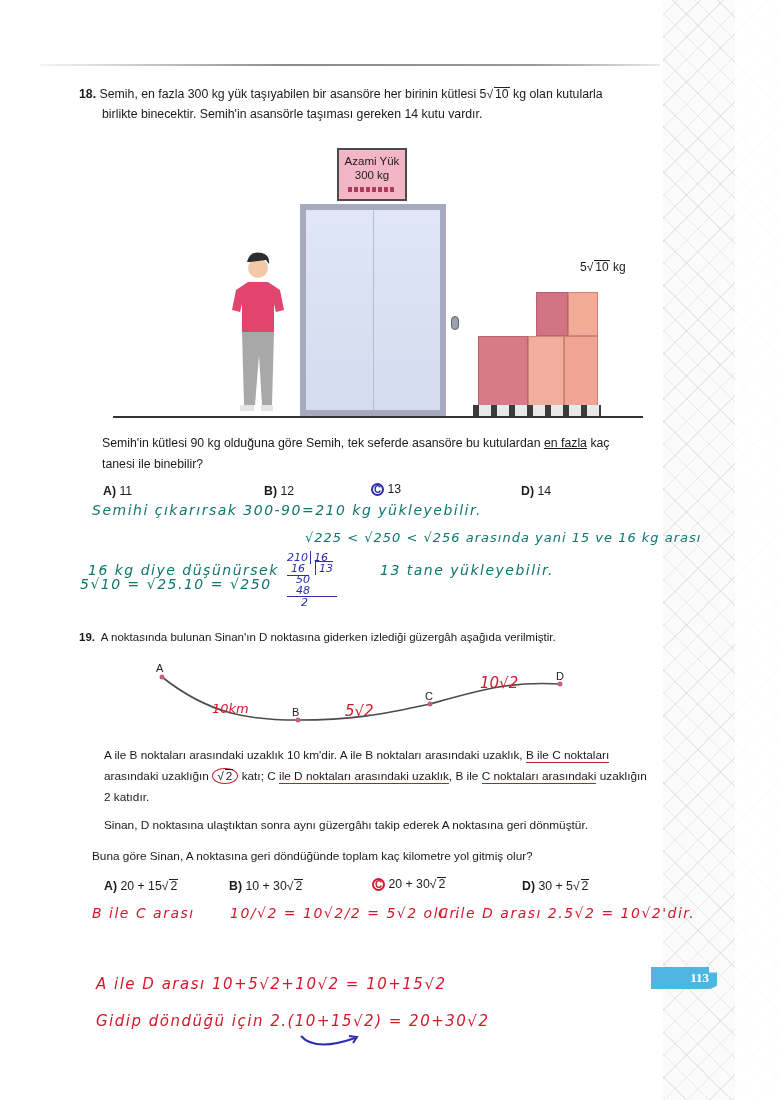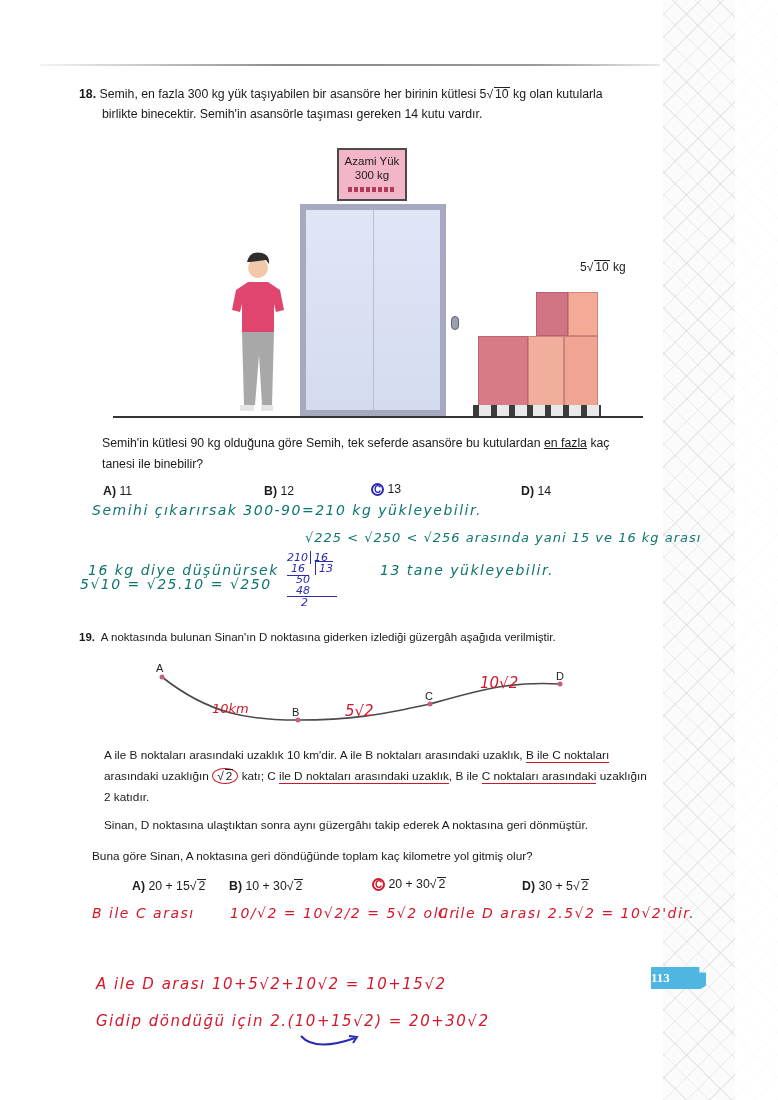--- a/index.html
+++ b/index.html
@@ -40,21 +40,21 @@
   
   .opt { position: absolute; font-size: 12.3px; }
   .opt b { font-weight: bold; }
   .circled { display: inline-block; width: 13px; height: 13px; border-radius: 50%; border: 2px solid; text-align: center; line-height: 9px; font-size: 10px; font-weight: bold; }
 
   
   .hw { position: absolute; font-family: "DejaVu Sans", sans-serif; font-style: italic; font-size: 14px; letter-spacing: 1.5px; white-space: nowrap; }
   .blue { color: #0f766e; }
   .red { color: #d4182b; }
 
-  .pagenum { position: absolute; left: 651px; top: 967px; width: 55px; height: 22px; background: #4fb6e2; color: #fff; font-family: "Liberation Serif", serif; font-weight: bold; font-size: 13px; text-align: left; line-height: 22px; clip-path: polygon(0 0, 88% 0, 88% 25%, 100% 25%, 100% 85%, 90% 100%, 0 100%); padding-right: 8px; }
+  .pagenum { position: absolute; left: 651px; top: 967px; width: 66px; height: 22px; background: #4fb6e2; color: #fff; font-family: "Liberation Serif", serif; font-weight: bold; font-size: 13px; text-align: right; line-height: 22px; clip-path: polygon(0 0, 88% 0, 88% 25%, 100% 25%, 100% 85%, 90% 100%, 0 100%); padding-right: 8px; }
 
   .underline-red { border-bottom: 1.5px solid #c9182a; }
 </style>
 </head>
 <body>
 
 <div class="hatch"></div>
 <div class="hatch-fade"></div>
 <div class="top-rule"></div>
 
@@ -143,21 +143,21 @@
 
 <div class="ptext" style="left:104px; top:745px; width:550px; font-size:11.8px; line-height:21px;">
   <span>A ile B noktaları arasındaki uzaklık 10 km'dir. A ile B noktaları arasındaki uzaklık, </span><span class="underline-red">B ile C noktaları</span>
   <span>arasındaki uzaklığın </span><span style="border:1.5px solid #c9182a; border-radius:50%; padding:0 4px;"><span class="root">√</span><span class="sqrt">2</span></span><span> katı; C </span><span class="underline-red">ile D noktaları arasındaki uzaklık</span><span>, B ile </span><span class="underline-red">C noktaları arasındaki</span>
   <span>uzaklığın 2 katıdır.</span>
 </div>
 
 <div class="ptext" style="left:104px; top:815px; font-size:11.8px;">Sinan, D noktasına ulaştıktan sonra aynı güzergâhı takip ederek A noktasına geri dönmüştür.</div>
 <div class="ptext" style="left:92px; top:846px; font-size:11.8px;">Buna göre Sinan, A noktasına geri döndüğünde toplam kaç kilometre yol gitmiş olur?</div>
 
-<div class="opt" style="left:104px; top:879px;margin-left:28px;"><b>A)</b> <span>20 + 15</span><span class="root">√</span><span class="sqrt">2</span></div>
+<div class="opt" style="left:104px; top:879px;"><b>A)</b> <span>20 + 15</span><span class="root">√</span><span class="sqrt">2</span></div>
 <div class="opt" style="left:229px; top:879px;"><b>B)</b> <span>10 + 30</span><span class="root">√</span><span class="sqrt">2</span></div>
 <div class="opt" style="left:372px; top:877px;"><span class="circled" style="color:#d4182b; border-color:#d4182b;">C</span> <span>20 + 30</span><span class="root">√</span><span class="sqrt">2</span></div>
 <div class="opt" style="left:522px; top:879px;"><b>D)</b> <span>30 + 5</span><span class="root">√</span><span class="sqrt">2</span></div>
 
 <div class="hw red" style="left:92px; top:905px;">B ile C arası</div>
 <div class="hw red" style="left:230px; top:905px;">10/√2 = 10√2/2 = 5√2 olur.</div>
 <div class="hw red" style="left:438px; top:905px;">C ile D arası  2.5√2 = 10√2'dir.</div>
 <div class="hw red" style="left:96px; top:975px; font-size:15px;">A ile D arası  10+5√2+10√2 = 10+15√2</div>
 <div class="hw red" style="left:96px; top:1012px; font-size:15px;">Gidip döndüğü için  2.(10+15√2) = 20+30√2</div>
 <svg style="position:absolute; left:295px; top:1030px;" width="80" height="22">

